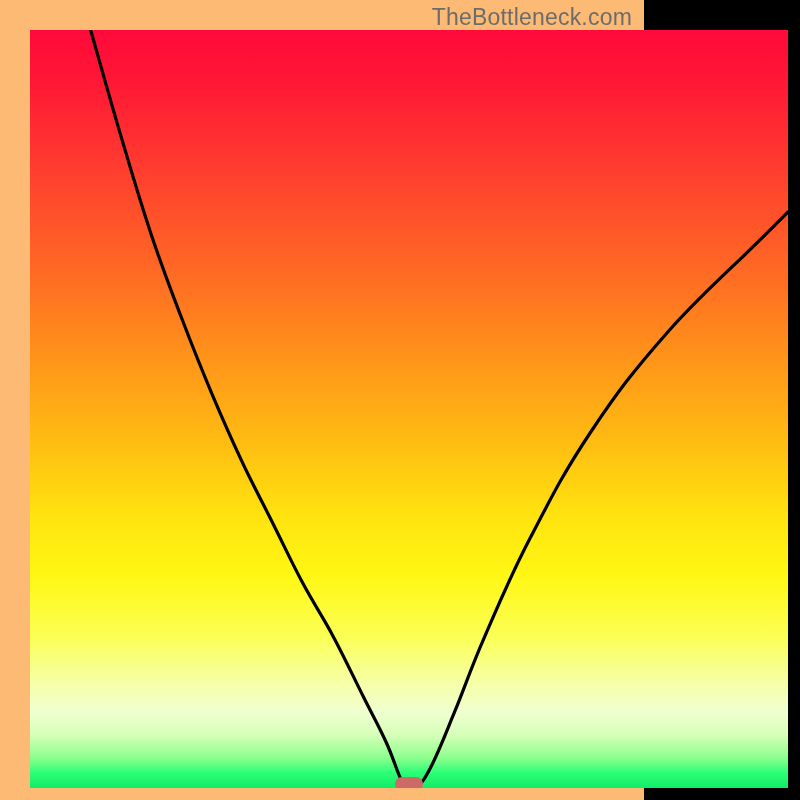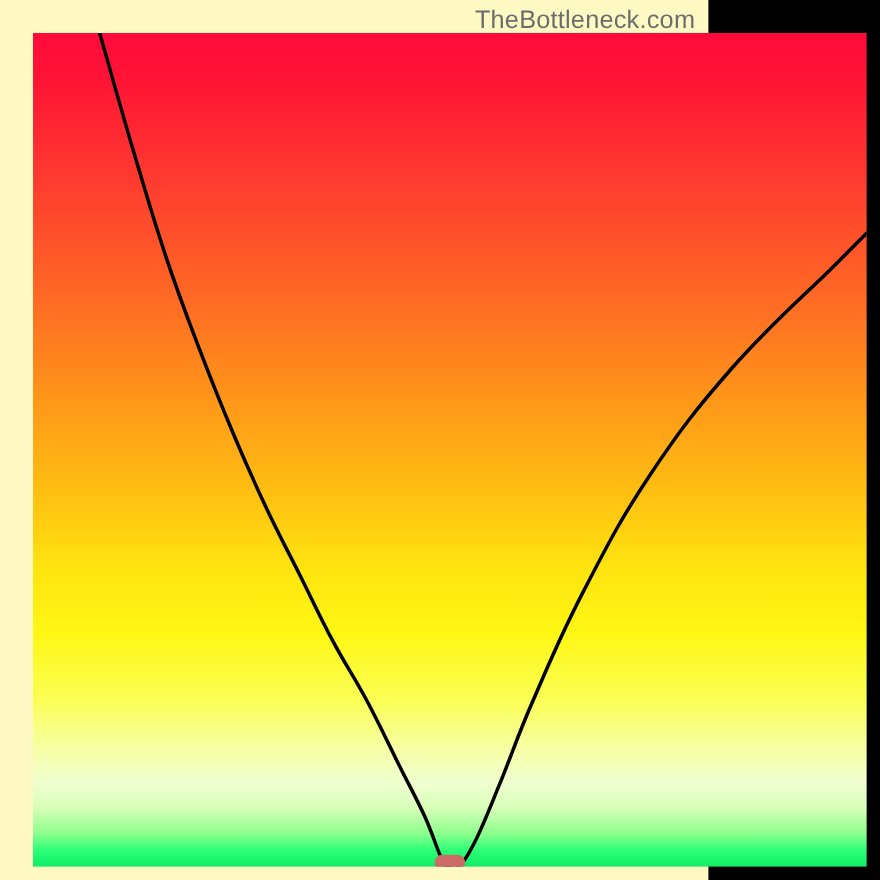--- a/index.html
+++ b/index.html
@@ -8,21 +8,21 @@
     width: 800px;
     height: 800px;
     overflow: hidden;
     background: #000;
     font-family: Arial, Helvetica, sans-serif;
   }
   .stage {
     position: relative;
     width: 644px;
     height: 800px;
-    background: #fef9c3;
+    background: #fdba74;
   }
   .plot {
     position: absolute;
     left: 30px;
     top: 30px;
     width: 758px;
     height: 758px;
     overflow: hidden;
   }
   .gradient {

